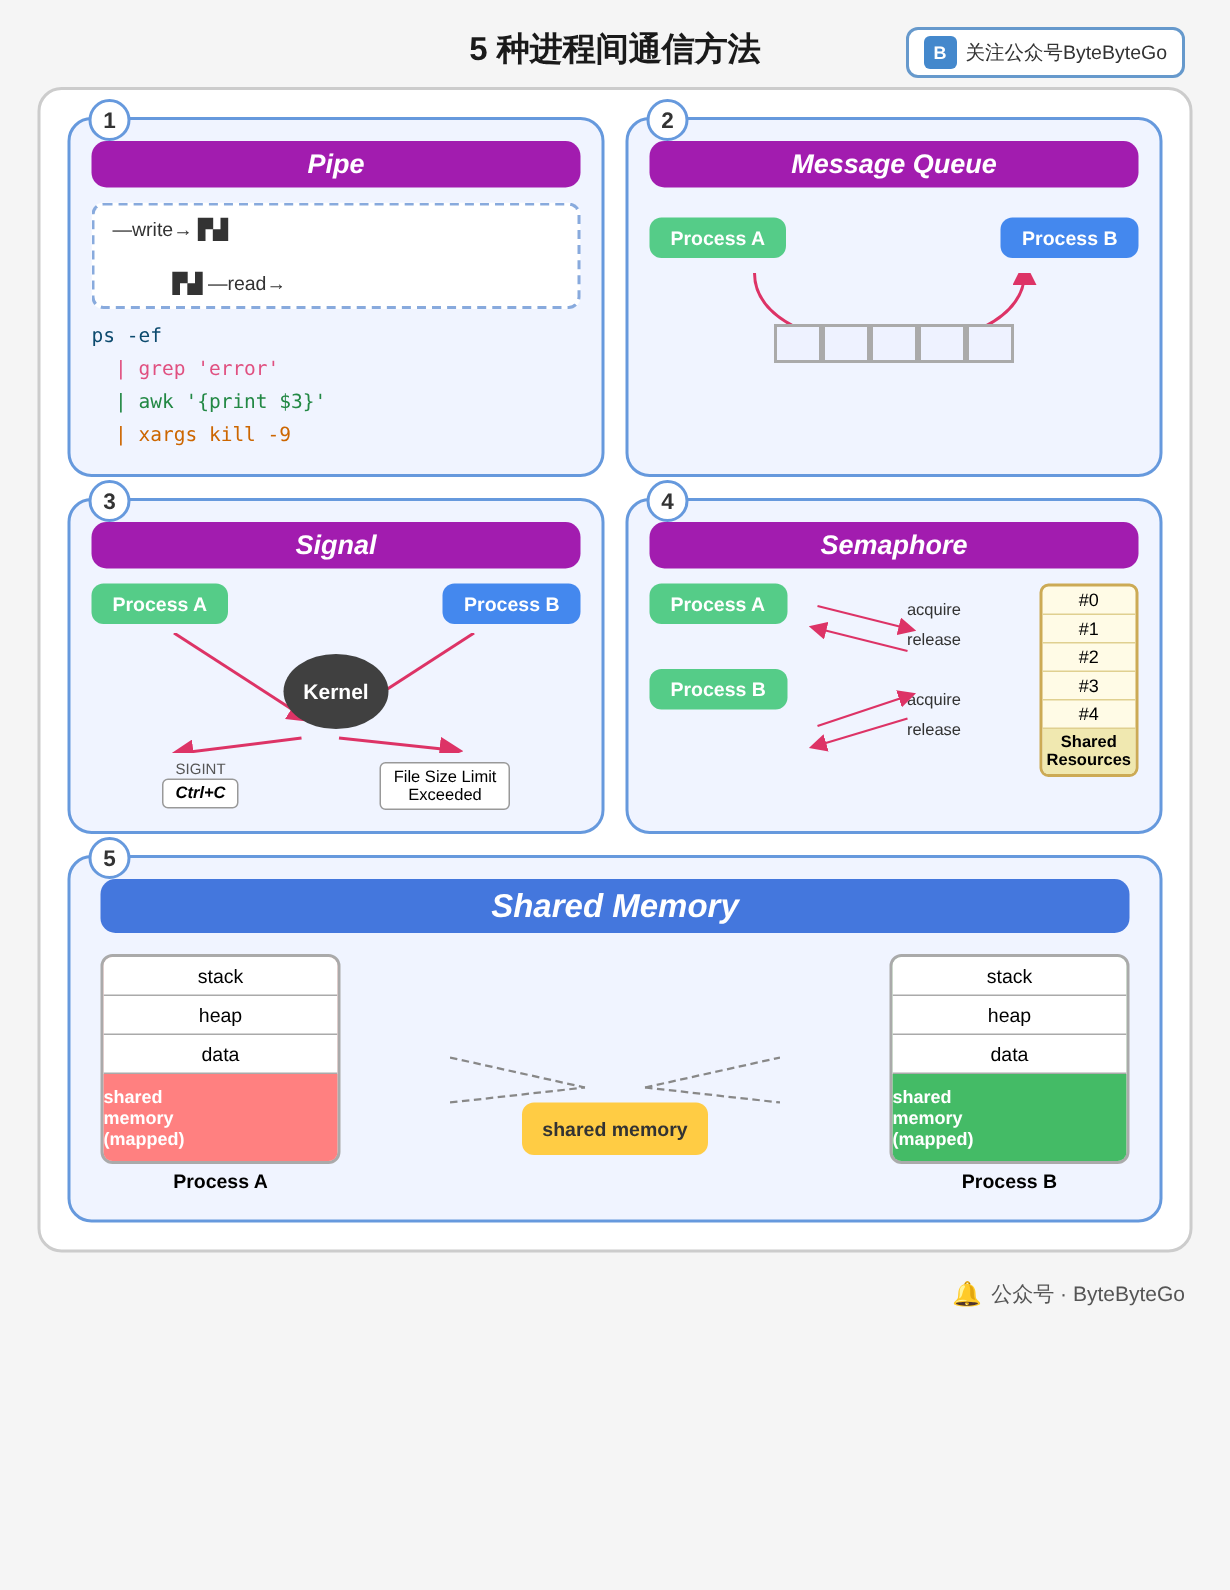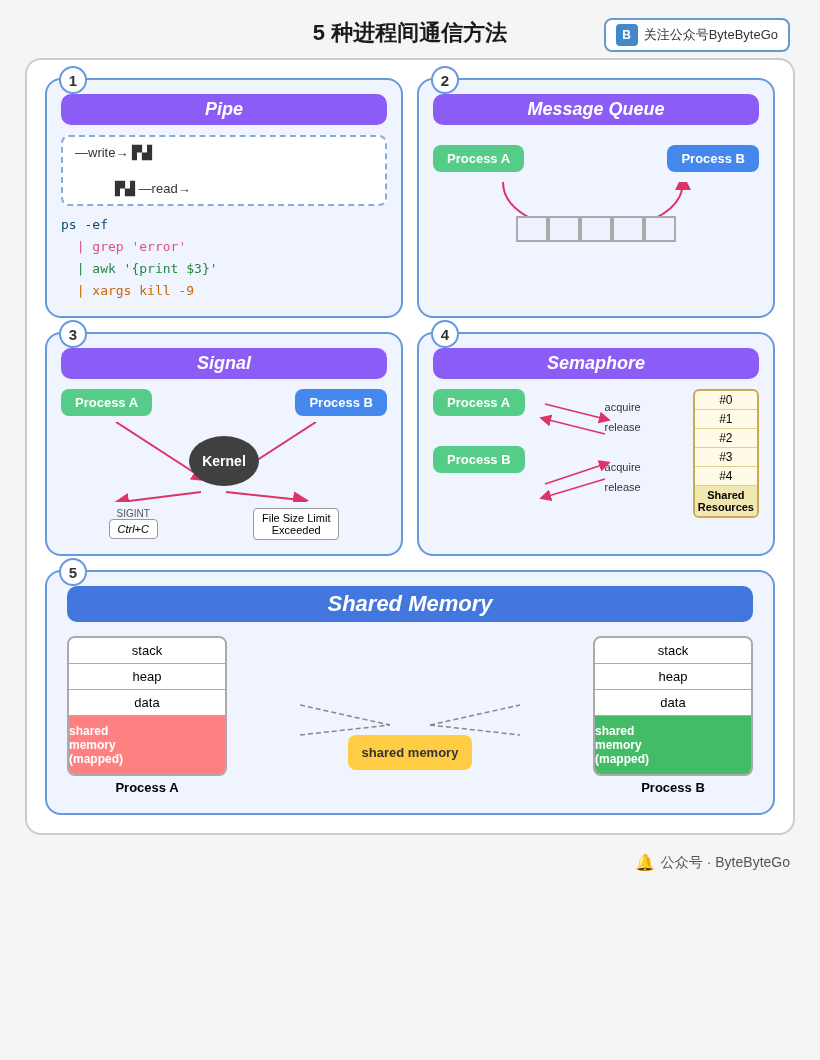--- a/index.html
+++ b/index.html
@@ -82,21 +82,21 @@
       border: 2.5px solid #6699dd;
       border-radius: 50%;
       display: flex;
       align-items: center;
       justify-content: center;
       font-weight: bold;
       font-size: 15px;
       color: #333;
     }
     .section-title-box {
-      background: #8b5cf6;
+      background: #a21caf;
       color: white;
       border-radius: 10px;
       padding: 5px 18px;
       font-size: 18px;
       font-weight: bold;
       font-style: italic;
       text-align: center;
       margin-bottom: 10px;
       display: inline-block;
       width: 100%;
@@ -187,20 +187,21 @@
       color: #555;
       text-align: center;
     }
     .sigint-box {
       border: 1.5px solid #999;
       border-radius: 4px;
       padding: 3px 8px;
       font-size: 11px;
       background: white;
       font-style: italic;
+      font-weight: bold;
     }
     .filesz-box {
       border: 1.5px solid #999;
       border-radius: 4px;
       padding: 3px 8px;
       font-size: 11px;
       background: white;
       text-align: center;
     }
     

